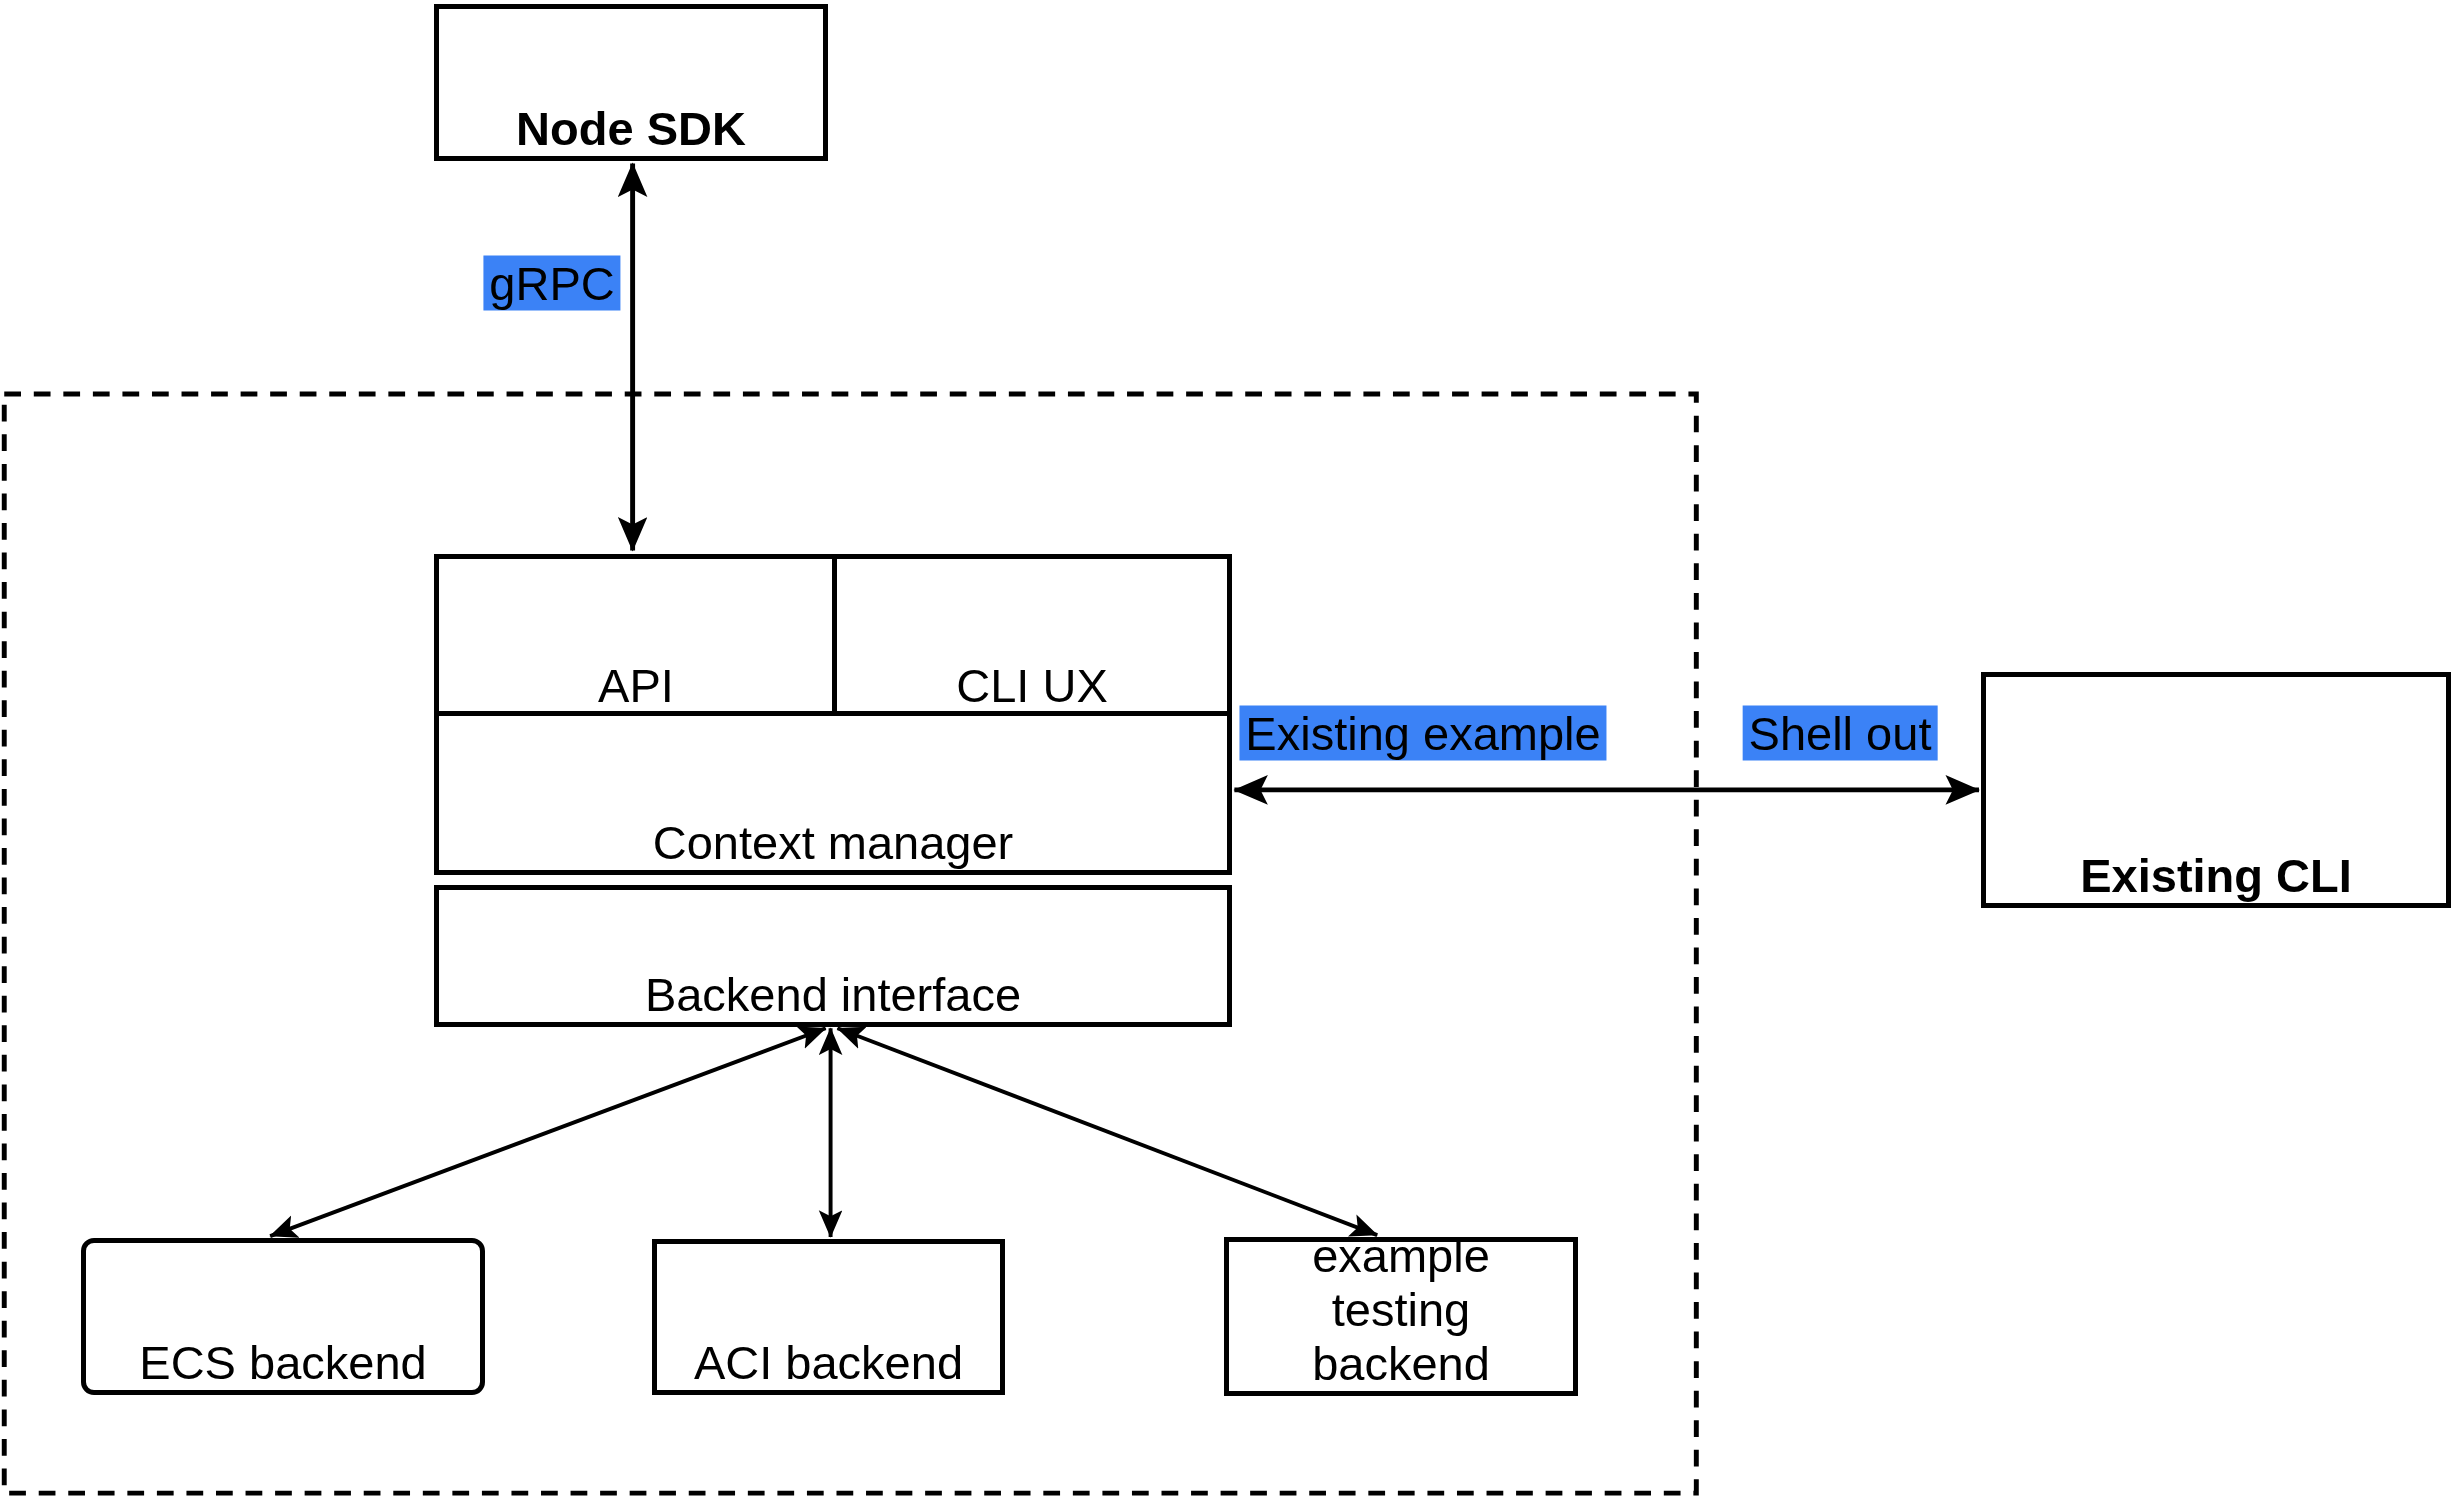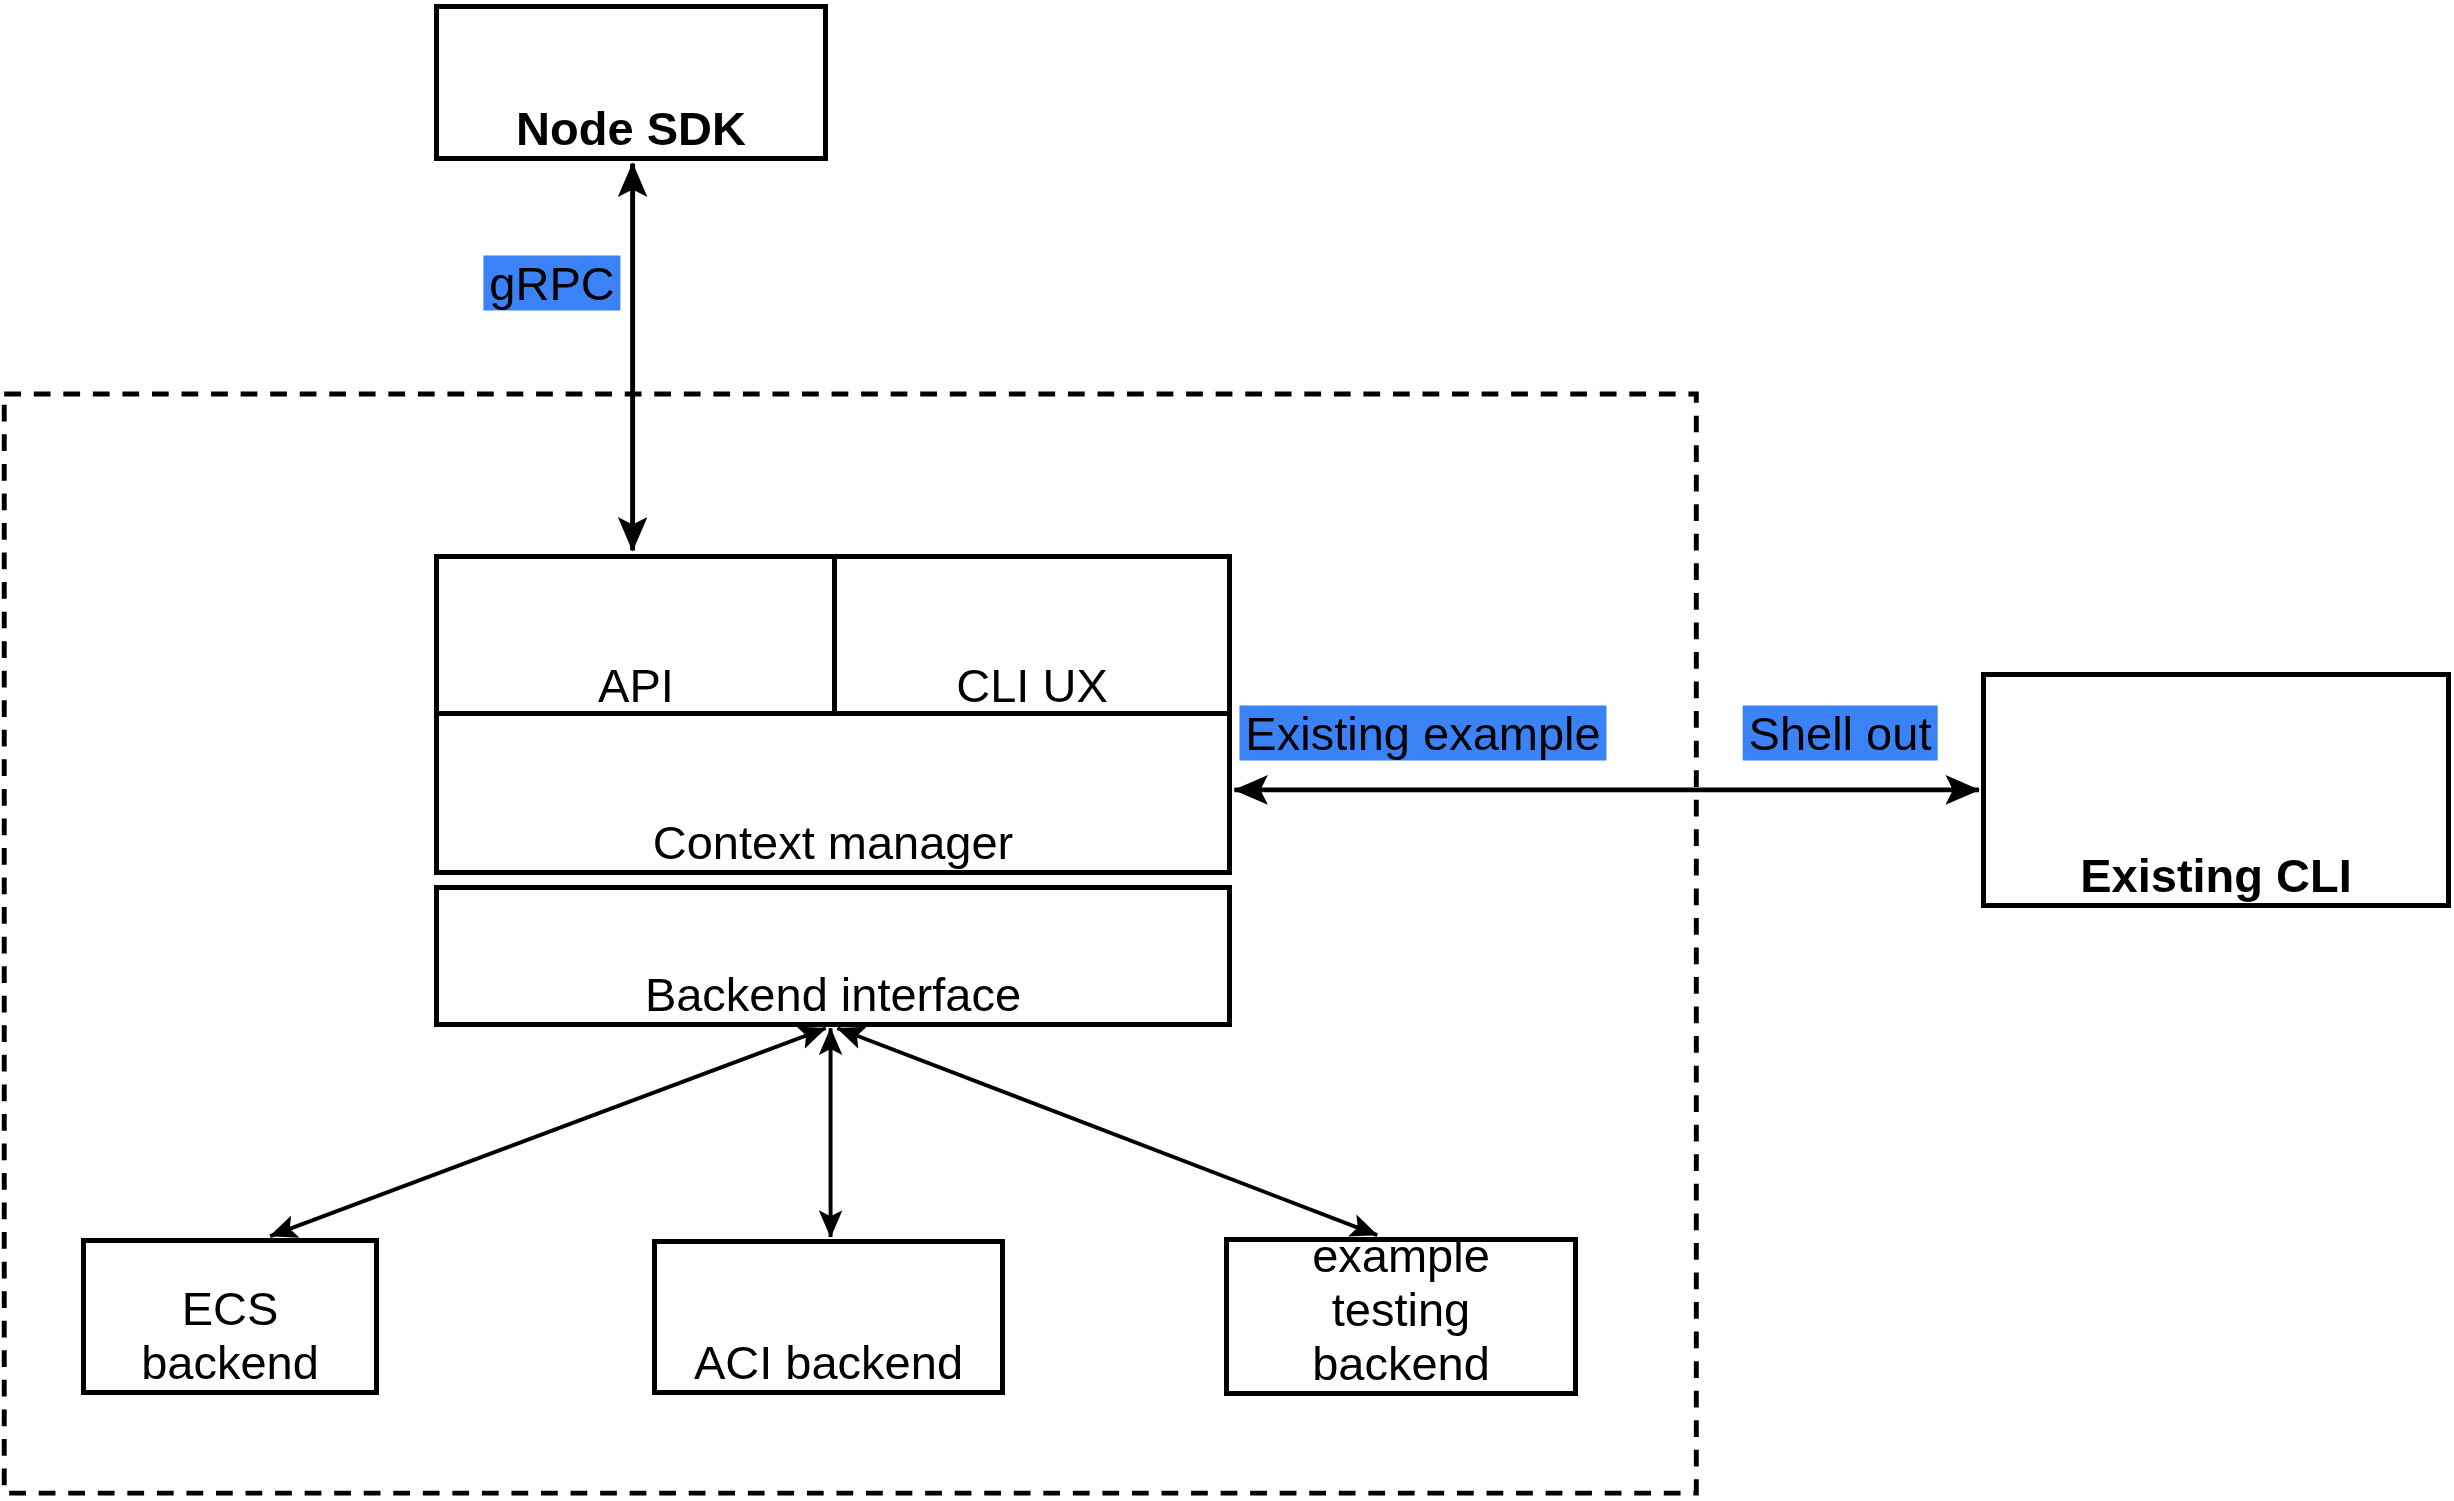--- a/index.html
+++ b/index.html
@@ -90,21 +90,21 @@
   </div>
 
   <div class="box" style="left:434px; top:837px; width:798px; height:142px;margin-top:48px;">
     <span class="cell-label">Backend interface</span>
   </div>
 
   <div class="box bold" style="left:1981px; top:672px; width:470px; height:236px;">
     <span class="cell-label">Existing CLI</span>
   </div>
 
-  <div class="box" style="left:81px; top:1238px; width:298px; height:157px;">
+  <div class="box" style="left:81px; top:1238px; width:404px; height:157px;border-radius:13px;">
     <span class="cell-label">ECS backend</span>
   </div>
 
   <div class="box" style="left:652px; top:1239px; width:353px; height:156px;">
     <span class="cell-label">ACI backend</span>
   </div>
 
   <div class="box" style="left:1224px; top:1237px; width:354px; height:159px;">
     <span class="cell-label">example testing backend</span>
   </div>

